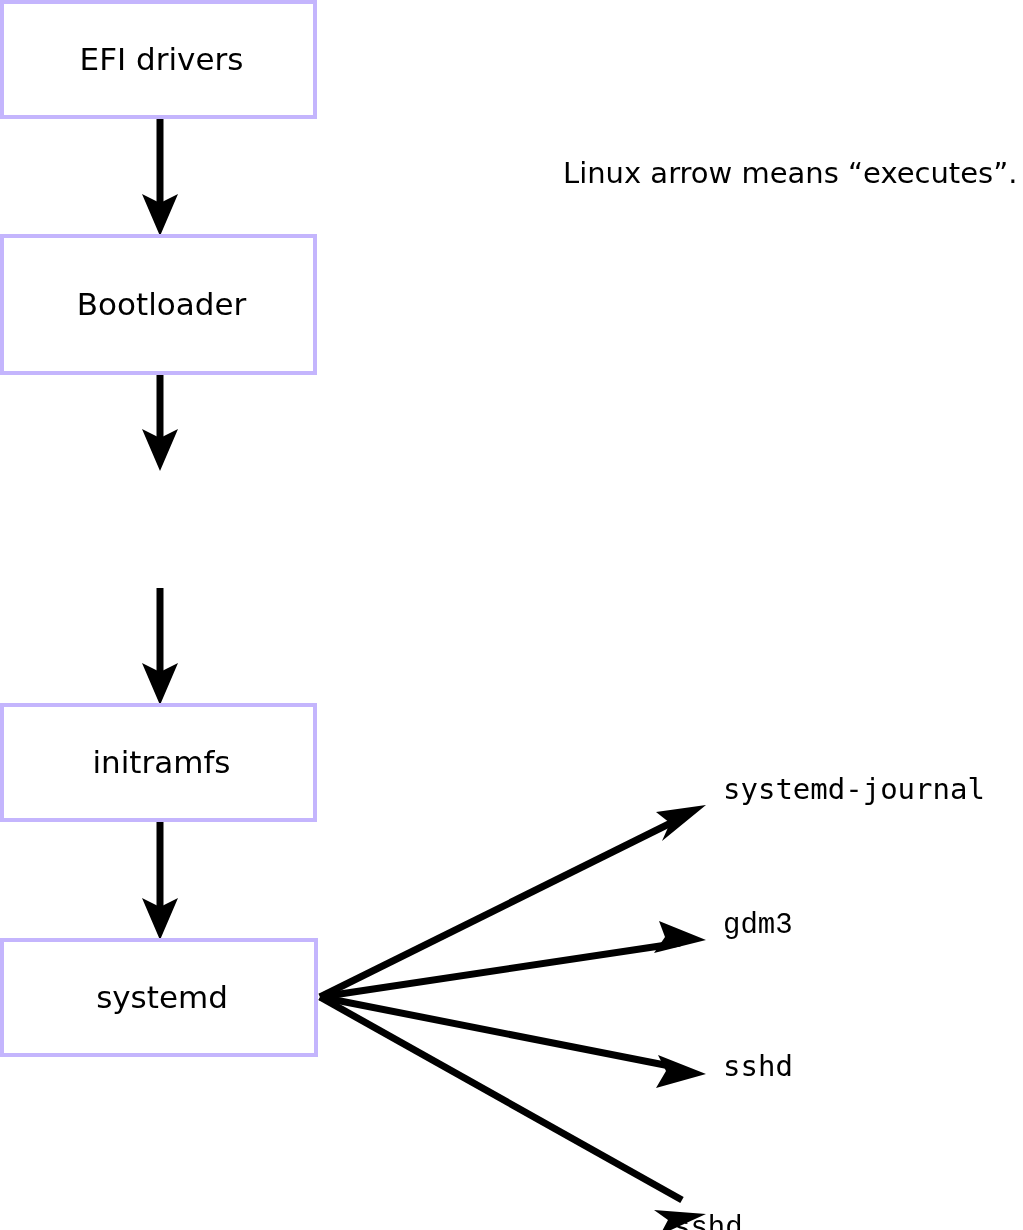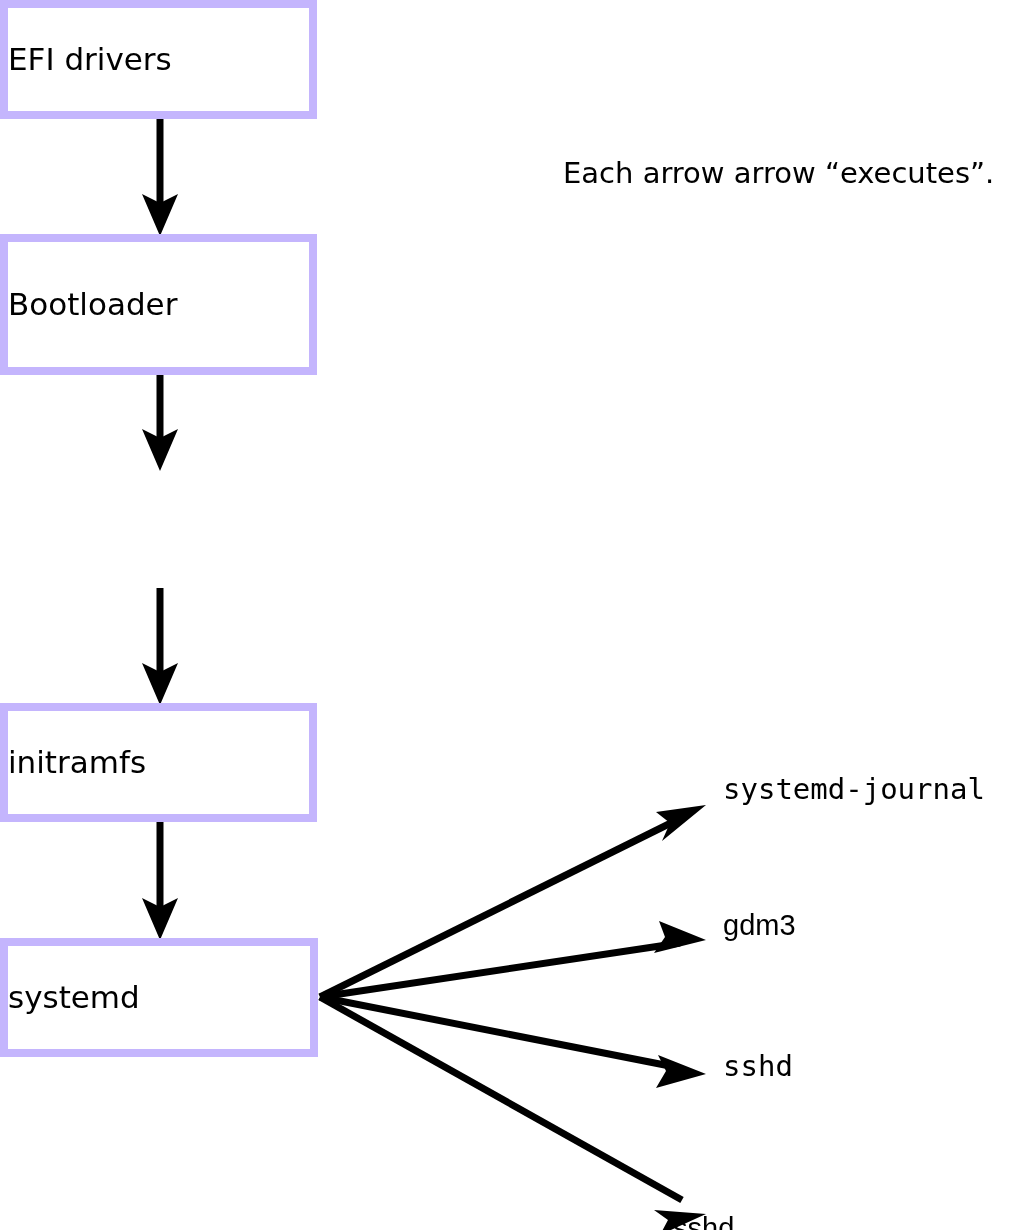--- a/index.html
+++ b/index.html
@@ -20,25 +20,26 @@
   #diagram-svg {
     position: absolute;
     left: 0;
     top: 0;
     width: 1023px;
     height: 1230px;
   }
   .stage-box {
     position: absolute;
     box-sizing: border-box;
-    border: 8px solid #c4b5fd;
+    border: 4px solid #c4b5fd;
     background: #ffffff;
     display: flex;
     align-items: center;
-    justify-content: flex-start;
+    justify-content: center;
+    padding-left: 6px;
   }
   .stage-label {
     font-family: "DejaVu Sans", sans-serif;
     font-size: 31px;
     color: #000000;
     line-height: 1;
     letter-spacing: 0px;
     white-space: nowrap;
   }
   .caption {
@@ -55,21 +56,21 @@
     position: absolute;
     font-size: 29px;
     color: #000000;
     white-space: nowrap;
     line-height: 1;
   }
   .service-label.mono {
     font-family: "DejaVu Sans Mono", monospace;
   }
   .service-label.sans {
-    font-family: Liberation Sans, sans-serif;
+    font-family: Liberation Mono, monospace;
   }
 </style>
 </head>
 <body>
 
 <div id="canvas">
 
   <svg id="diagram-svg" viewBox="0 0 1023 1230" xmlns="http://www.w3.org/2000/svg">
 
     <g>
@@ -117,21 +118,21 @@
 
 
   <div class="stage-box" style="left:0px; top:938px; width:318px; height:119px;">
     <span class="stage-label">systemd</span>
   </div>
 
   <div class="stage-box" style="left:0px; top:703px; width:317px; height:119px;">
     <span class="stage-label">initramfs</span>
   </div>
 
-  <div class="caption">Each arrow arrow “executes”.</div>
+  <div class="caption">Linux arrow means “executes”.</div>
 
   <div class="service-label mono" style="left:723px; top:775px;">systemd-journal</div>
 
   <div class="service-label sans" style="left:723px; top:911px;">gdm3</div>
 
   <div class="service-label mono" style="left:723px; top:1052px;">sshd</div>
 
   <div class="service-label sans" style="left:673px; top:1189px;margin-top:25px;">sshd</div>
 
 </div>

